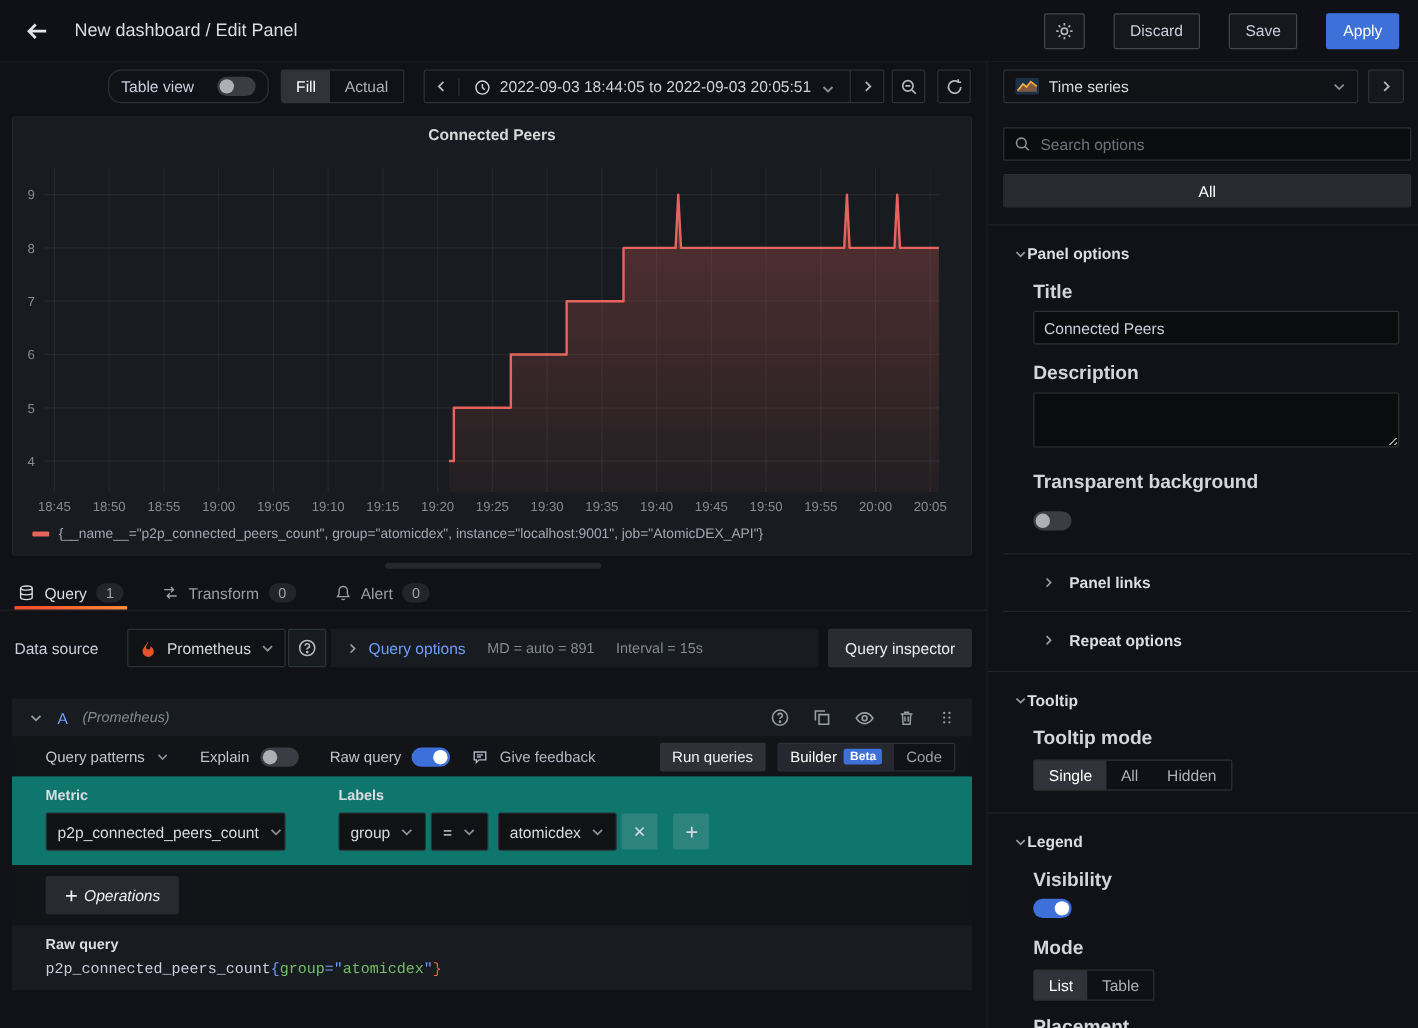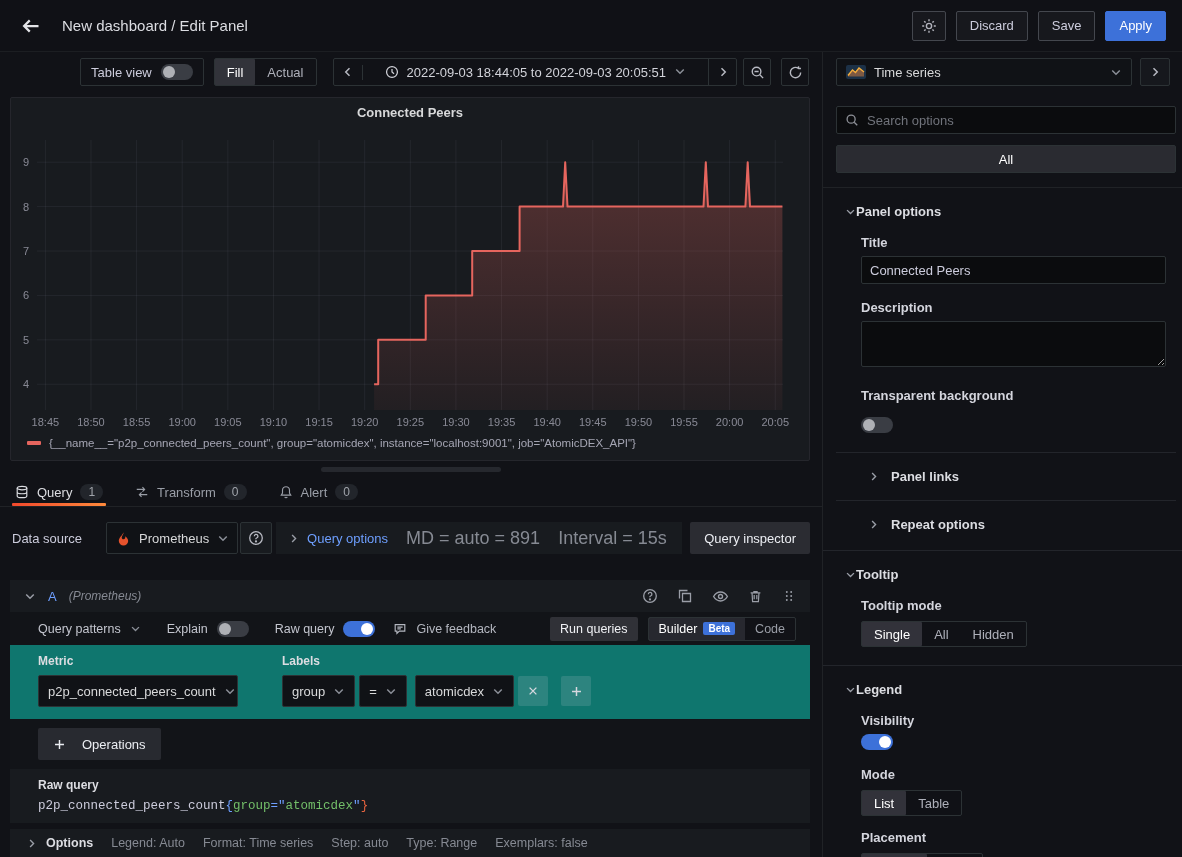--- a/index.html
+++ b/index.html
@@ -9,42 +9,42 @@
     font-family:"Liberation Sans", sans-serif; font-size:13px;
   }
   svg.i { display:block; flex:none; }
 
   
   .topbar { height:52px; display:flex; align-items:center; padding:16px 16px; gap:16px;
             border-bottom:1px solid #1c1e22; background:#101116; }
   .back-btn { width:30px; height:30px; display:flex; align-items:center; justify-content:center;
               background:none; border:none; color:#e3e4e8; cursor:pointer; }
   .page-title { font-size:15px; color:#dcdde2; }
-  .topbar-actions { margin-left:auto; display:flex; gap:10px; align-items:flex-end; }
+  .topbar-actions { margin-left:auto; display:flex; gap:24px; align-items:flex-end; }
   .btn { height:30px; border:1px solid #44474e; background:rgba(255,255,255,0.03); color:#ccccdc;
          border-radius:2px; padding:0 13px; font-size:13px; display:inline-flex; align-items:center;
          justify-content:center; gap:6px; font-family:inherit; cursor:pointer; }
   .btn.icon-only { width:34px; padding:0; color:#b2b3bc; }
   .btn.primary { background:#3d71d9; border-color:#3d71d9; color:#fff; font-weight:500; }
 
   .workspace { display:flex; height:805px; }
   .main { width:823px; border-right:1px solid #202226; display:flex; flex-direction:column; }
 
   
   .toolbar { height:38px; display:flex; align-items:center; justify-content:flex-end;
              padding:6px 13px 4px 0; gap:10px; }
   .ctrl-group { display:flex; align-items:center; height:28px; border:1px solid #2c3235;
                 border-radius:2px; background:#111217; }
-  .tv-group { padding:0 10px; gap:9px; color:#ccccdc; cursor:pointer; }
+  .tv-group { padding:0 10px; gap:19px; color:#ccccdc; cursor:pointer;border-radius:11px; }
   .seg { height:100%; display:flex; align-items:center; padding:0 12px; color:#aeb0ba; cursor:pointer; }
   .seg.sel { background:rgba(204,204,220,0.18); color:#fff; font-weight:500; border-radius:1px; }
   .tp-btn { width:28px; height:100%; display:flex; align-items:center; justify-content:center;
             color:#b7b9c2; cursor:pointer; border-left:1px solid #2c3235; }
   .tp-btn:first-child { border-left:none; }
-  .tp-main { display:flex; align-items:flex-start; gap:8px; padding:0 22px; color:#d2d3da;
+  .tp-main { display:flex; align-items:flex-end; gap:8px; padding:0 12px; color:#d2d3da;
              border-left:1px solid #2c3235; cursor:pointer; font-weight:500; }
   .sq28 { width:28px; height:28px; border:1px solid #2c3235; border-radius:2px; background:#111217;
           display:flex; align-items:center; justify-content:center; color:#b7b9c2; cursor:pointer; }
 
   
   .panel { margin:7px 12px 0 10px; height:366px; background:#181b1f; border:1px solid #25262c;
            border-radius:2px; display:flex; flex-direction:column; }
   .panel-title { height:28px; display:flex; align-items:center; justify-content:center;
                  font-weight:700; font-size:13px; color:#d8d9da; }
   .chart-wrap { flex:1; position:relative; }
@@ -70,21 +70,21 @@
   .ds-label { margin-right:24px; color:#ccccdc; }
   .select { height:32px; background:#101216; border:1px solid #2c3235; border-radius:2px;
             display:flex; align-items:center; padding:0 9px; gap:8px; color:#d8d9da; cursor:pointer; }
   .ds-select { width:132px; }
   .caret { color:#8b8f98; }
   .help-btn { width:32px; height:32px; margin-left:2px; border:1px solid #2c3235; background:#181b1f;
               border-radius:2px; display:flex; align-items:center; justify-content:center; color:#b7b9c2; cursor:pointer; }
   .qo-bar { flex:1; height:32px; background:#181b1f; margin-left:4px; display:flex; align-items:center;
             gap:18px; padding:0 12px; cursor:pointer; }
   .qo-title { color:#6e9fff; display:flex; align-items:center; gap:8px; }
-  .qo-meta { color:#868a93; font-size:18px; }
+  .qo-meta { color:#868a93; font-size:12px; }
   .gray-btn { height:32px; background:rgba(204,204,220,0.14); border:none; border-radius:2px;
               padding:0 14px; color:#eceef3; font-size:13px; font-weight:500; margin-left:8px;
               display:inline-flex; align-items:center; gap:8px; cursor:pointer; font-family:inherit; }
 
   
   .card { margin:24px 12px 0 10px; }
   .row-a { height:32px; background:#181b1f; display:flex; align-items:center; padding:0 14px; gap:12px; }
   .refid { color:#6e9fff; font-weight:500; }
   .ds-name { color:#868a93; font-style:italic; font-size:12px; }
   .row-icons { margin-left:auto; display:flex; gap:19px; color:#9a9ea7; align-items:center; }
@@ -107,23 +107,23 @@
 
   .builder { background:#0f766e; padding:9px 14px 12px 28px; display:flex; gap:44px; }
   .fld-caption { font-size:12px; font-weight:600; color:#dcdde2; margin-bottom:7px; }
   .inline-row { display:flex; align-items:center; gap:4px; }
   .metric-select { width:200px; justify-content:space-between; }
   .sq-btn { width:30px; height:30px; background:rgba(204,204,220,0.16); border:none; border-radius:2px;
             display:flex; align-items:center; justify-content:center; color:#d6d8df; cursor:pointer; }
   .plus-gap { margin-left:9px; }
 
   .ops-row { background:#121418; padding:9px 14px 9px 28px; }
-  .ops-btn { height:32px; display:inline-flex; align-items:center; gap:16px; padding:0 15px;
+  .ops-btn { height:32px; display:inline-flex; align-items:center; gap:4px; padding:0 15px;
              background:rgba(204,204,220,0.12); border:none; border-radius:2px; color:#eceef3;
-             font-weight:500; font-size:13px; font-family:inherit; cursor:pointer; }
+             font-weight:500; font-size:13px; font-family:inherit; cursor:pointer;font-style:italic; }
 
   .raw-row { background:#181b1f; padding:9px 14px 10px 28px; }
   .raw-caption { font-size:12px; font-weight:600; color:#dcdde2; margin-bottom:7px; }
   .code { font-family:"Liberation Mono","DejaVu Sans Mono",monospace; font-size:12.5px; }
   .c-plain { color:#ccccdc; } .c-brace { color:#6e9fff; } .c-lbl { color:#73bf69; }
   .c-op { color:#6e9fff; } .c-q { color:#6e9fff; } .c-val { color:#73bf69; } .c-rb { color:#e8643f; }
 
   .opts-row { margin-top:6px; background:#181b1f; height:28px; display:flex; align-items:center;
               gap:18px; padding:0 14px 0 16px; font-size:12.5px; color:#868a93; }
   .opts-title { display:flex; align-items:center; gap:9px; color:#dcdde2; font-weight:600; cursor:pointer; }
@@ -144,21 +144,21 @@
              display:flex; background:#101116; overflow:hidden; }
   .sb-tab { flex:1; display:flex; align-items:center; justify-content:center; color:#9a9ea7; cursor:pointer; }
   .sb-tab.sel { background:rgba(204,204,220,0.14); color:#fff; font-weight:500; }
 
   .sb-scroll { margin-top:14px; border-top:1px solid #202226; flex:1; overflow:hidden; }
   .section { border-bottom:1px solid #23252b; padding-bottom:18px; }
   .sec-header { display:flex; align-items:center; padding:16px 16px 4px 22px;
                 font-weight:600; font-size:13px; color:#dcdde2; cursor:pointer; }
   .sec-header .chev { color:#9a9ea7; }
   .sec-body { padding:0 16px 0 38px; }
-  .fld-label { font-size:13px; font-weight:600; color:#d4d5dd; margin:12px 0 6px; }
+  .fld-label { font-size:16px; font-weight:600; color:#d4d5dd; margin:12px 0 6px; }
   .input { height:28px; width:100%; background:#0b0c0e; border:1px solid #2c3235; border-radius:2px;
            color:#ccccdc; padding:0 8px; font-size:13px; font-family:inherit; }
   textarea.input { height:46px; resize:vertical; }
   .sub-row { margin:16px 6px 0 13px; border-top:1px solid #23252b; padding:16px 0 0 32px;
              display:flex; align-items:center; gap:12px; font-weight:600; color:#dcdde2; cursor:pointer; }
   .sub-row .chev { color:#9a9ea7; }
   .seg-group { display:inline-flex; border:1px solid #2c3235; border-radius:2px; height:26px;
                background:#101116; margin-top:2px; }
   .seg-group .seg { font-size:13px; }
   .mt8 { margin-top:8px; }
@@ -478,33 +478,20 @@
             </svg>
           <span>Operations</span>
         </button>
       </div>
 
       <div class="raw-row">
         <div class="raw-caption">Raw query</div>
         <div class="code"><span class="c-plain">p2p_connected_peers_count</span><span class="c-brace">{</span><span class="c-lbl">group</span><span class="c-op">=</span><span class="c-q">"</span><span class="c-val">atomicdex</span><span class="c-q">"</span><span class="c-rb">}</span></div>
       </div>
 
-      <div class="opts-row">
-        <span class="opts-title">
-          <svg class="i" width="11" height="11" viewBox="0 0 16 16" fill="none" stroke="#9a9ea7" stroke-width="2">
-              <path d="m6 3 5 5-5 5"></path>
-            </svg>
-          <span>Options</span>
-        </span>
-        <span>Legend: Auto</span>
-        <span>Format: Time series</span>
-        <span>Step: auto</span>
-        <span>Type: Range</span>
-        <span>Exemplars: false</span>
-      </div>
     </div>
   </div>
 
   <aside class="sidebar">
     <div class="sb-toolbar">
       <div class="select viz-select">
         <svg class="i" width="20" height="14" viewBox="0 0 20 14">
             <rect width="20" height="14" rx="2" fill="#1c3147"></rect>
             <path d="M2 10.5 6.5 5l3 2.5L13 3l5 4" fill="none" stroke="#f5b73d" stroke-width="1.4"></path>
             <path d="M2 10.5 6.5 5l3 2.5L13 3l5 4v4.5H2z" fill="rgba(245,140,60,0.45)"></path>

